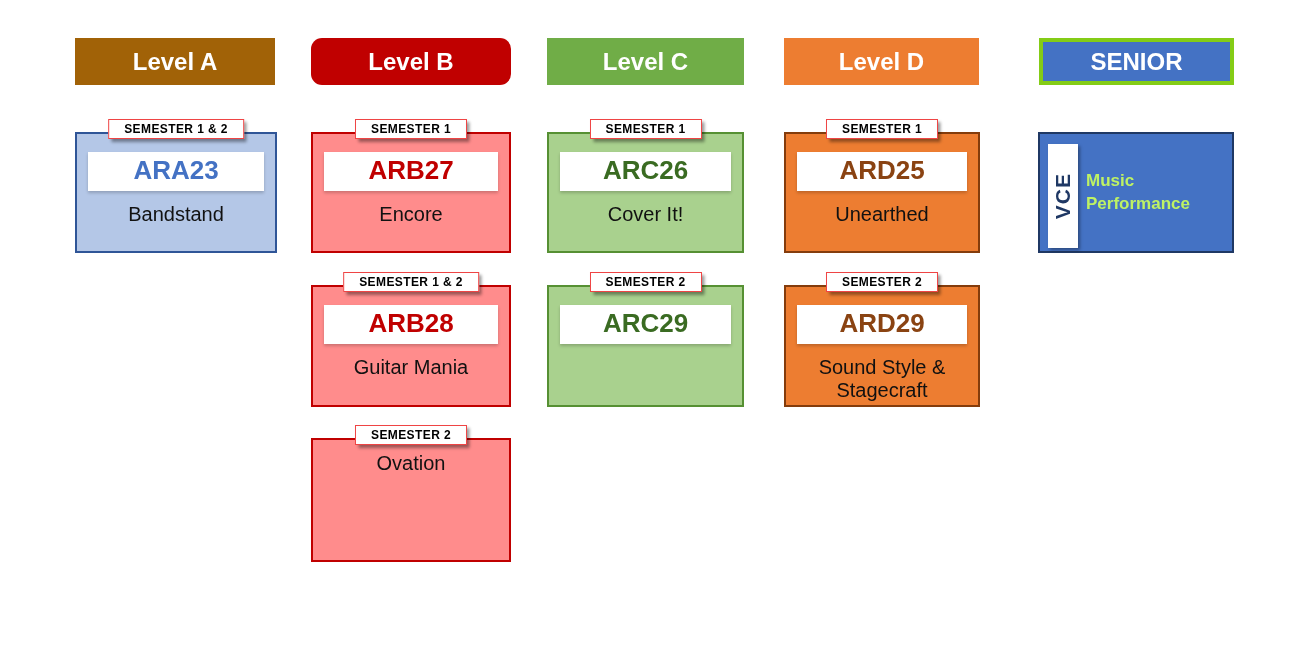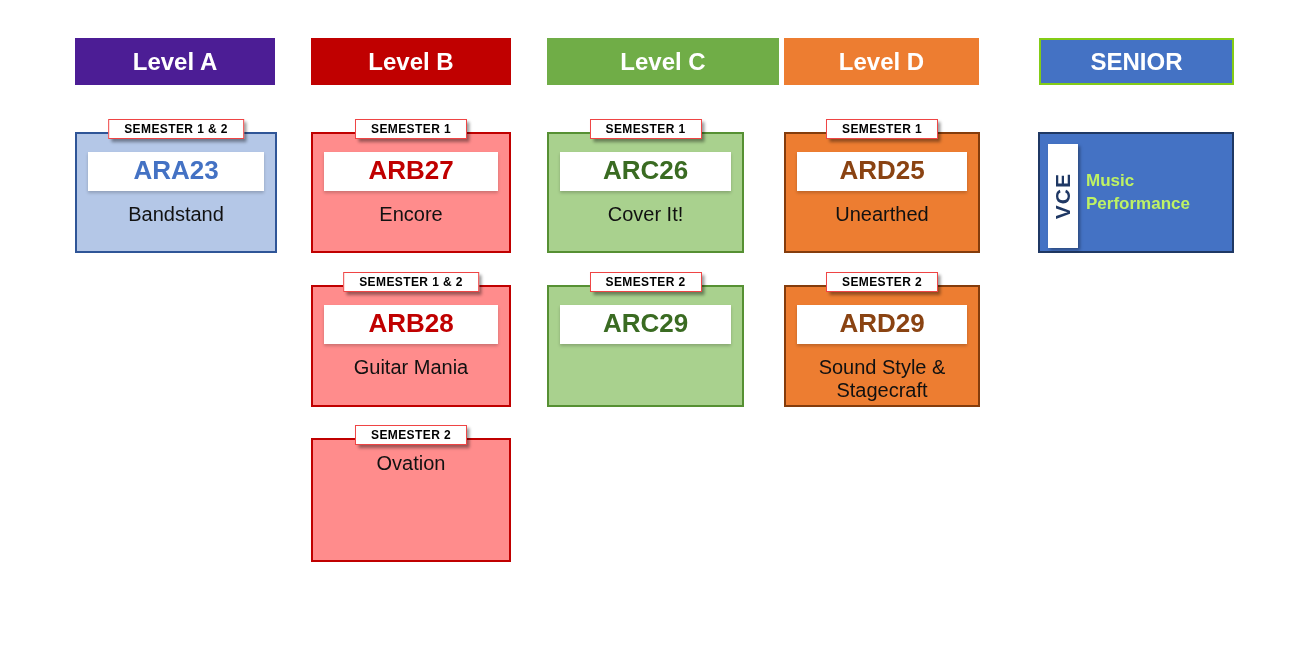--- a/index.html
+++ b/index.html
@@ -10,25 +10,25 @@
     font-family:"Liberation Sans", sans-serif;
     overflow:hidden;
   }
   
   .hdr{
     position:absolute;top:38px;height:47px;
     display:flex;align-items:center;justify-content:center;
     color:#fff;font-weight:bold;font-size:24px;
     box-sizing:border-box;
   }
-  .hdr-a{left:75px;width:200px;background:#4c1d95;}
-  .hdr-b{left:311px;width:200px;background:#c00000;}
-  .hdr-c{left:547px;width:232px;background:#70ad47;}
+  .hdr-a{left:75px;width:200px;background:#a16207;}
+  .hdr-b{left:311px;width:200px;background:#c00000;border-radius:11px;}
+  .hdr-c{left:547px;width:197px;background:#70ad47;}
   .hdr-d{left:784px;width:195px;background:#ed7d31;}
-  .hdr-s{left:1039px;width:195px;background:#4472c4;border:2px solid #84cc16;}
+  .hdr-s{left:1039px;width:195px;background:#4472c4;border:4px solid #84cc16;}
 
   
   .card{
     position:absolute;border:2px solid;box-sizing:border-box;
   }
   .cx-a{left:75px;width:202px;}
   .cx-b{left:311px;width:200px;}
   .cx-c{left:547px;width:197px;}
   .cx-d{left:784px;width:196px;}
   .cx-s{left:1038px;width:196px;}

